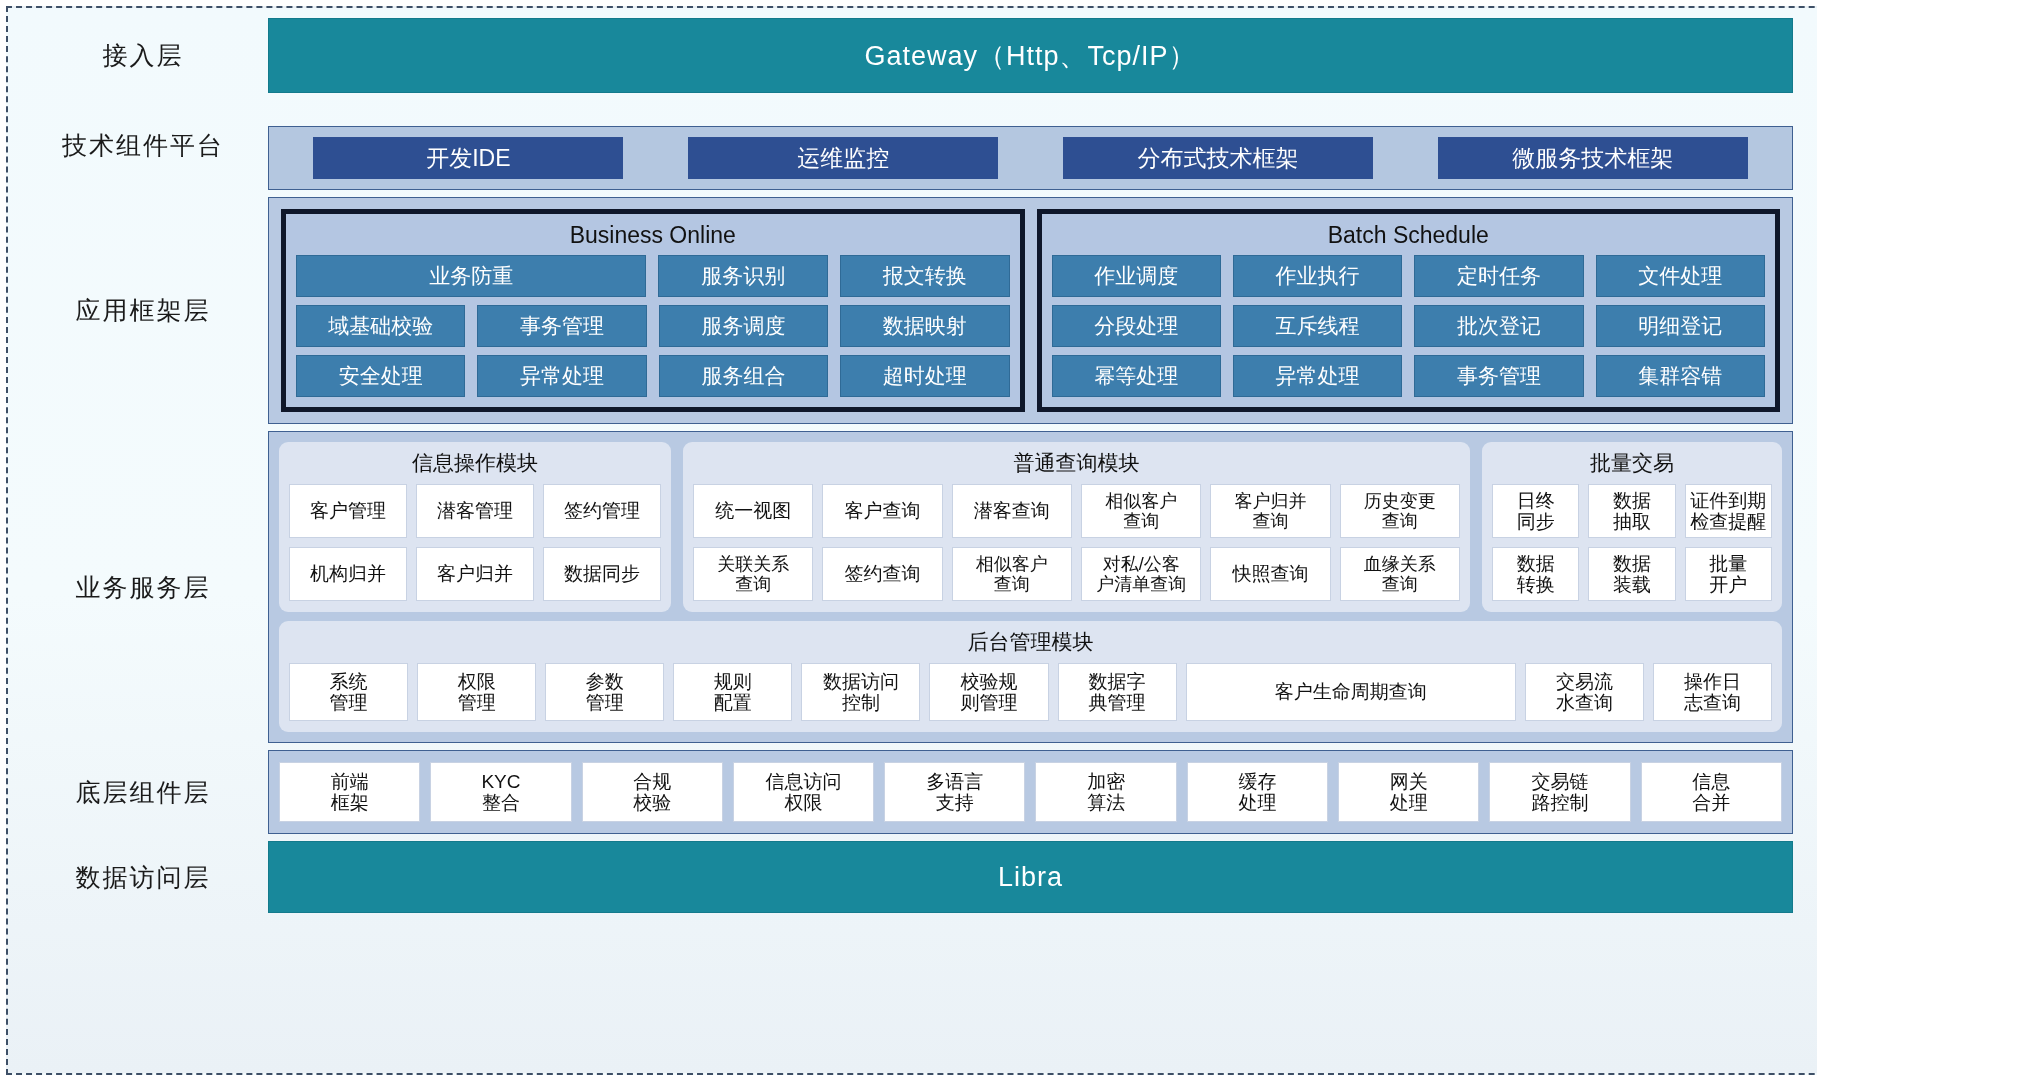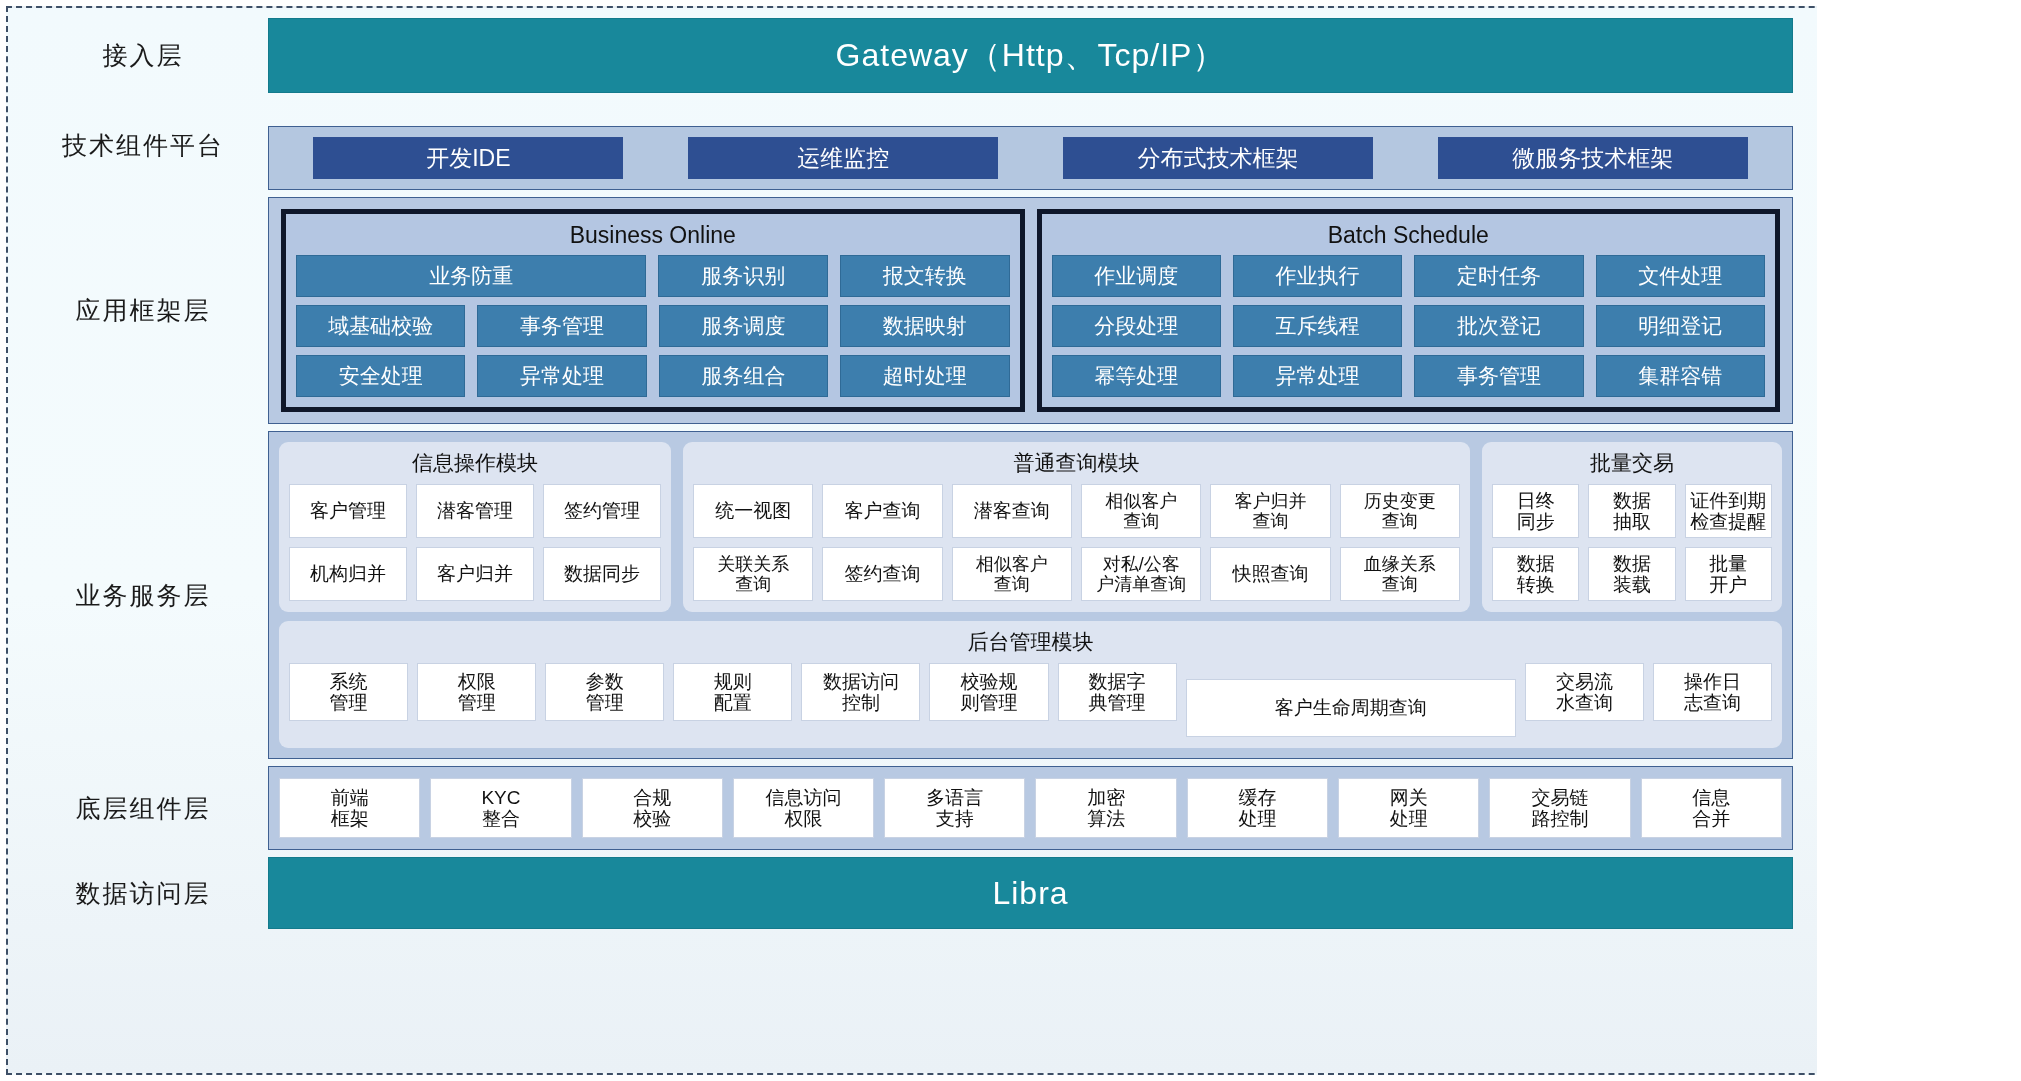--- a/index.html
+++ b/index.html
@@ -49,21 +49,21 @@
 
   
   .teal-bar {
     flex: 1;
     background: #18889b;
     border: 1px solid #137a8c;
     color: #ffffff;
     display: flex;
     align-items: center;
     justify-content: center;
-    font-size: 32px;
+    font-size: 27px;
     letter-spacing: 1px;
   }
   .row-access .teal-bar { height: 75px; }
   .row-data .teal-bar { height: 72px; }
 
   
   .tech-panel {
     flex: 1;
     background: #b4c7e0;
     border: 1px solid #3f6091;
@@ -172,21 +172,21 @@
   .mod-batch { flex: 0 0 300px; }
   .mod-batch .wcell { font-size: 19px; }
 
   .mod-admin {
     background: #dde4f1;
     border-radius: 9px;
     padding: 4px 10px 11px 10px;
   }
   .admin-row { display: flex; gap: 9px; }
   .admin-row .wcell { height: 58px; }
-  .admin-row .wide { flex: 2.9; margin-top: 16px; }
+  .admin-row .wide { flex: 2.9; }
 
   
   .bottom-panel {
     flex: 1;
     background: #b8c9e2;
     border: 1px solid #3f6091;
     padding: 11px 10px;
     display: flex;
     gap: 10px;
   }

